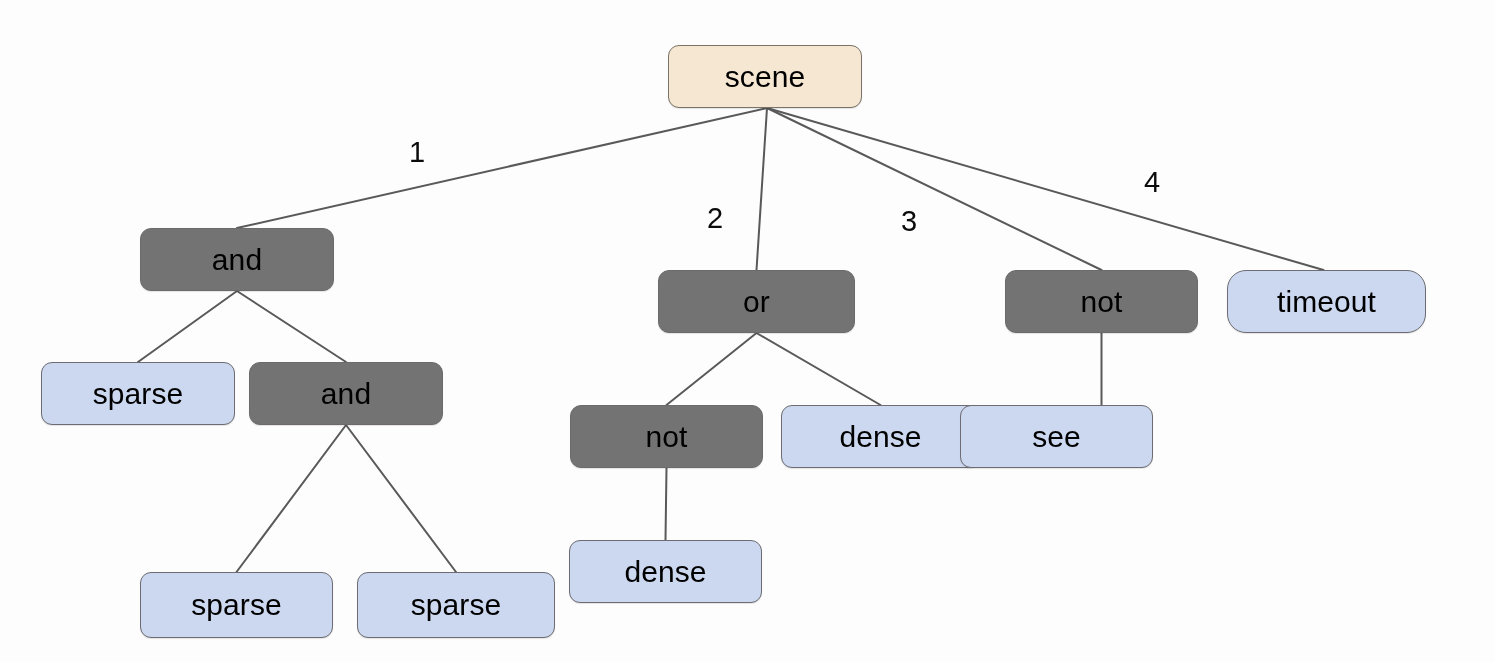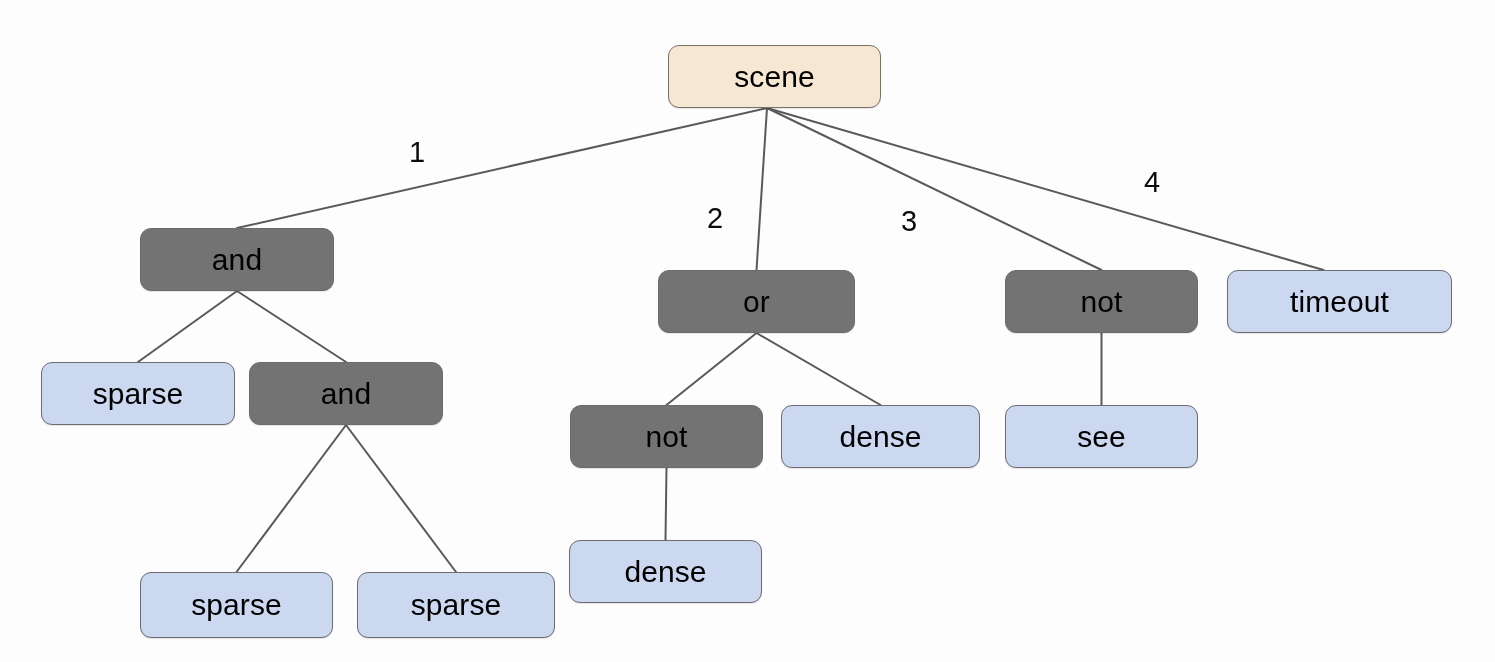--- a/index.html
+++ b/index.html
@@ -68,48 +68,48 @@
       <line x1="237" y1="291" x2="138" y2="362" stroke="#595959" stroke-width="2" stroke-linecap="round"></line>
       <line x1="237" y1="291" x2="346" y2="362" stroke="#595959" stroke-width="2" stroke-linecap="round"></line>
       <line x1="346" y1="425" x2="236.5" y2="572" stroke="#595959" stroke-width="2" stroke-linecap="round"></line>
       <line x1="346" y1="425" x2="456" y2="572" stroke="#595959" stroke-width="2" stroke-linecap="round"></line>
       <line x1="756.5" y1="333" x2="666.5" y2="405" stroke="#595959" stroke-width="2" stroke-linecap="round"></line>
       <line x1="756.5" y1="333" x2="880.5" y2="405" stroke="#595959" stroke-width="2" stroke-linecap="round"></line>
       <line x1="666.5" y1="468" x2="665.5" y2="540" stroke="#595959" stroke-width="2" stroke-linecap="round"></line>
       <line x1="1101.5" y1="333" x2="1101.5" y2="405" stroke="#595959" stroke-width="2" stroke-linecap="round"></line>
     </svg>
   <div id="node-layer">
-      <div class="node root" style="left: 668px; top: 45px; width: 213px; height: 63px;">
+      <div class="node root" style="left: 668px; top: 45px; width: 194px; height: 63px;">
         <span>scene</span>
       </div>
       <div class="node op" style="left: 140px; top: 228px; width: 194px; height: 63px;">
         <span>and</span>
       </div>
       <div class="node op" style="left: 658px; top: 270px; width: 197px; height: 63px;">
         <span>or</span>
       </div>
       <div class="node op" style="left: 1005px; top: 270px; width: 193px; height: 63px;">
         <span>not</span>
       </div>
-      <div class="node leaf" style="left: 1227px; top: 270px; width: 225px; height: 63px;">
+      <div class="node leaf" style="left: 1227px; top: 270px; width: 199px; height: 63px; border-radius: 19px;">
         <span>timeout</span>
       </div>
       <div class="node leaf" style="left: 41px; top: 362px; width: 194px; height: 63px;">
         <span>sparse</span>
       </div>
       <div class="node op" style="left: 249px; top: 362px; width: 194px; height: 63px;">
         <span>and</span>
       </div>
       <div class="node op" style="left: 570px; top: 405px; width: 193px; height: 63px;">
         <span>not</span>
       </div>
       <div class="node leaf" style="left: 781px; top: 405px; width: 199px; height: 63px;">
         <span>dense</span>
       </div>
-      <div class="node leaf" style="left: 1005px; top: 405px; width: 193px; height: 63px;">
+      <div class="node leaf" style="left: 960px; top: 405px; width: 193px; height: 63px;">
         <span>see</span>
       </div>
       <div class="node leaf" style="left: 569px; top: 540px; width: 193px; height: 63px;">
         <span>dense</span>
       </div>
       <div class="node leaf" style="left: 140px; top: 572px; width: 193px; height: 66px;">
         <span>sparse</span>
       </div>
       <div class="node leaf" style="left: 357px; top: 572px; width: 198px; height: 66px;">
         <span>sparse</span>

